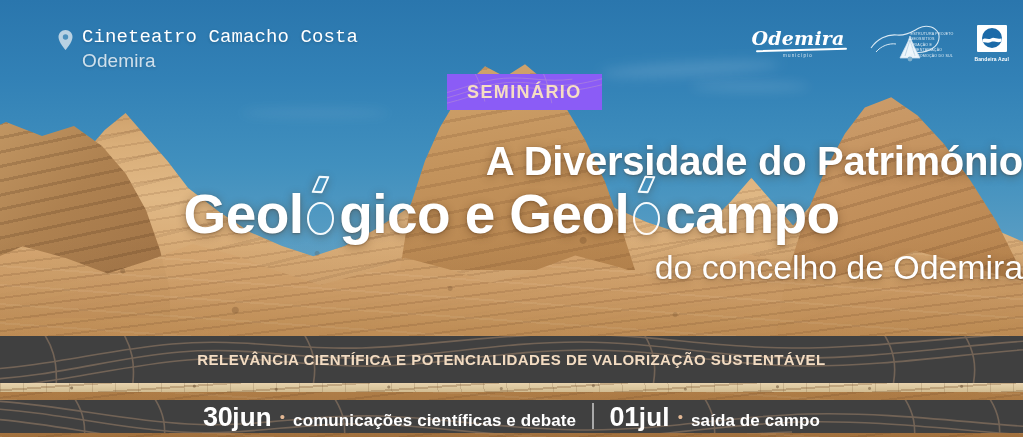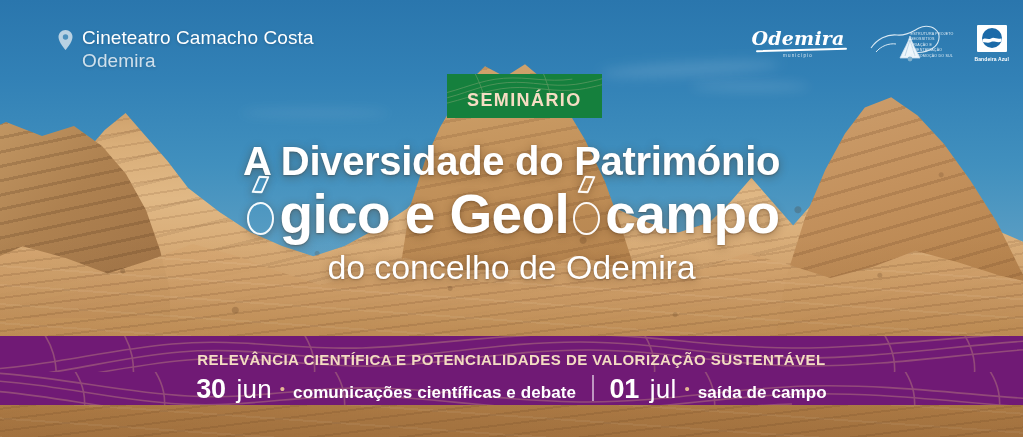--- a/index.html
+++ b/index.html
@@ -160,20 +160,21 @@
   
   .venue {
     position:absolute; left:58px; top:26px;
     display:flex; align-items:flex-start; gap:9px;
   }
   .pin { margin-top:4px; flex:none; }
   .venue-text { line-height:1.22; }
   .venue-name {
     font-size:19px; color:#ffffff; font-weight:400; letter-spacing:.1px;
     text-shadow:0 1px 3px rgba(20,50,75,.30);
+    font-family:Liberation Mono, monospace;
   }
   .venue-city {
     font-size:19px; color:#cfe0ec; font-weight:400; letter-spacing:.1px;
     text-shadow:0 1px 3px rgba(20,50,75,.25);
   }
 
   
   .logos {
     position:absolute; right:14px; top:22px;
     display:flex; align-items:center; gap:22px;
@@ -210,35 +211,35 @@
     border-radius:1px;
   }
   .logo-ba-sub {
     font-size:5px; font-weight:700; color:#ffffff; margin-top:4px;
     letter-spacing:.1px;
   }
 
   
   .badge {
     position:absolute; left:447px; top:74px;
-    padding:16px 20px 7px;
-    background:#15803d;
+    padding:8px 20px 7px;
+    background:#8b5cf6;
     overflow:hidden;
   }
   .badge .contour { position:absolute; inset:0; opacity:.30; }
   .badge-label {
     position:relative;
     font-size:18px; font-weight:700; color:#f6ddc3;
     letter-spacing:1.4px;
   }
 
   
   .title-block {
     position:absolute; left:0; right:0; top:140px;
-    text-align:center; color:#ffffff;
+    text-align:right; color:#ffffff;
     text-shadow:0 2px 10px rgba(70,40,16,.40), 0 1px 2px rgba(70,40,16,.35);
   }
   .t1 {
     font-size:40px; font-weight:700; letter-spacing:-.3px; line-height:1.06;
   }
   .t2 {
     font-size:55px; font-weight:800; letter-spacing:-.6px; line-height:1.08;
     margin-top:3px;
     display:flex; align-items:baseline; justify-content:center;
   }
@@ -265,27 +266,27 @@
     width:11px; height:17px;
     border:2.5px solid rgba(255,255,255,.95);
     transform:skewX(-22deg) rotate(2deg);
     border-radius:1px;
     box-shadow:0 2px 8px rgba(70,40,16,.35);
   }
 
   
   .band {
     position:absolute; left:0; right:0;
-    background:#701a75;
+    background:#404040;
     overflow:hidden;
     display:flex; align-items:center; justify-content:center;
   }
   .band .contour { position:absolute; inset:0; opacity:.33; }
   .band-a { top:336px; height:47px; }
-  .band-b { top:372px; height:33px; }
+  .band-b { top:400px; height:33px; }
 
   .strip {
     position:absolute; left:0; right:0; top:383px; height:9px;
     overflow:hidden;
     background:
       repeating-linear-gradient(-4deg,
         rgba(120,82,44,.30) 0px, rgba(120,82,44,.30) 2px,
         rgba(255,255,255,0) 2px, rgba(255,255,255,0) 9px),
       repeating-linear-gradient(87deg,
         rgba(90,60,30,.18) 0px, rgba(90,60,30,.18) 1px,
@@ -312,21 +313,21 @@
     font-size:15px; font-weight:700; color:#f3dcc2;
     letter-spacing:.45px; white-space:nowrap;
   }
 
   .dates {
     position:relative;
     display:flex; align-items:baseline; gap:0;
     color:#ffffff; white-space:nowrap;
   }
   .d-num { font-size:27px; font-weight:700; letter-spacing:-.4px; }
-  .d-mon { font-size:26px; font-weight:400; letter-spacing:.2px; margin-left:11px; }
+  .d-mon { font-size:26px; font-weight:700; letter-spacing:.2px; margin-left:0; }
   .d-dot { font-size:15px; color:#e4b894; margin:0 8px; position:relative; top:-4px; }
   .d-desc { font-size:17px; font-weight:700; letter-spacing:.1px; }
   .d-sep {
     display:inline-block; width:1.5px; height:26px;
     background:rgba(255,255,255,.55); margin:0 16px;
     position:relative; top:3px;
   }
 </style>
 </head>
 <body>
@@ -409,20 +410,21 @@
         <path d="M110 -6 C116 8, 120 20, 122 34"></path>
       </g>
     </svg>
     <span class="badge-label">SEMINÁRIO</span>
   </div>
 
   <div class="title-block">
     <div class="t1">A Diversidade do Património</div>
 
     <div class="t2">
+      <span>Geol</span>
       <span class="o-hollow">
         <span class="acc"></span>
           <span class="ring"></span>
       </span>
       <span>gico e Geol</span>
       <span class="o-hollow">
         <span class="acc"></span>
           <span class="ring"></span>
       </span>
       <span>campo</span>

